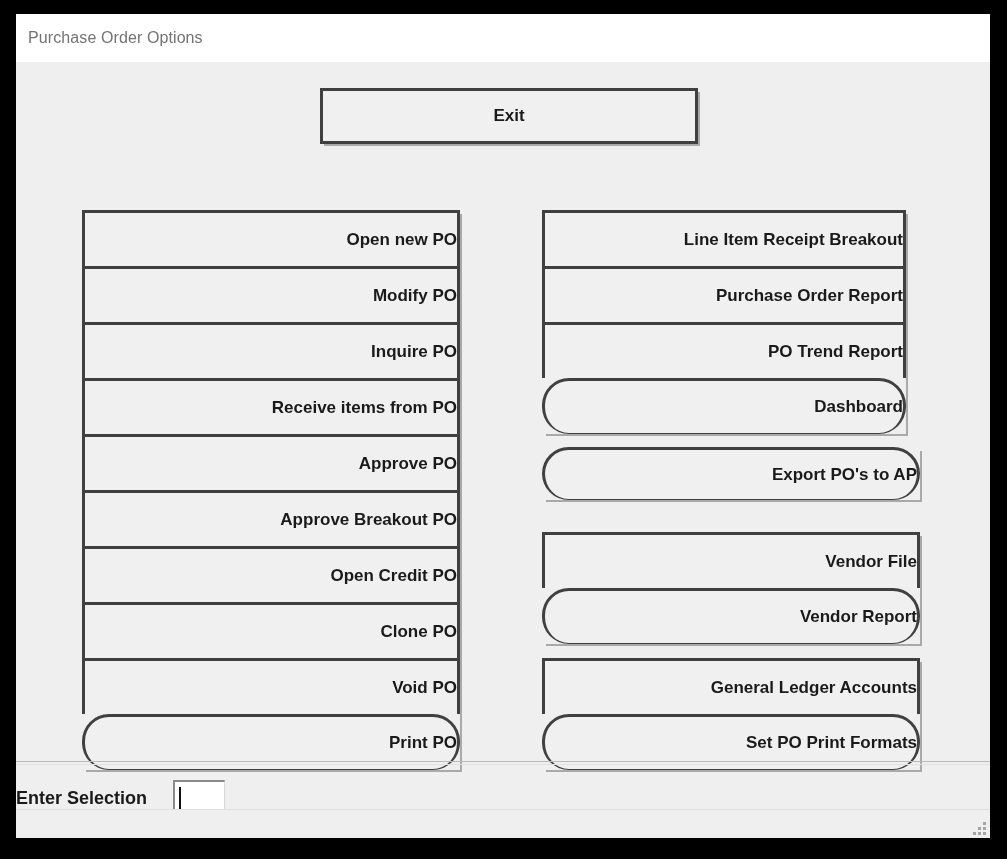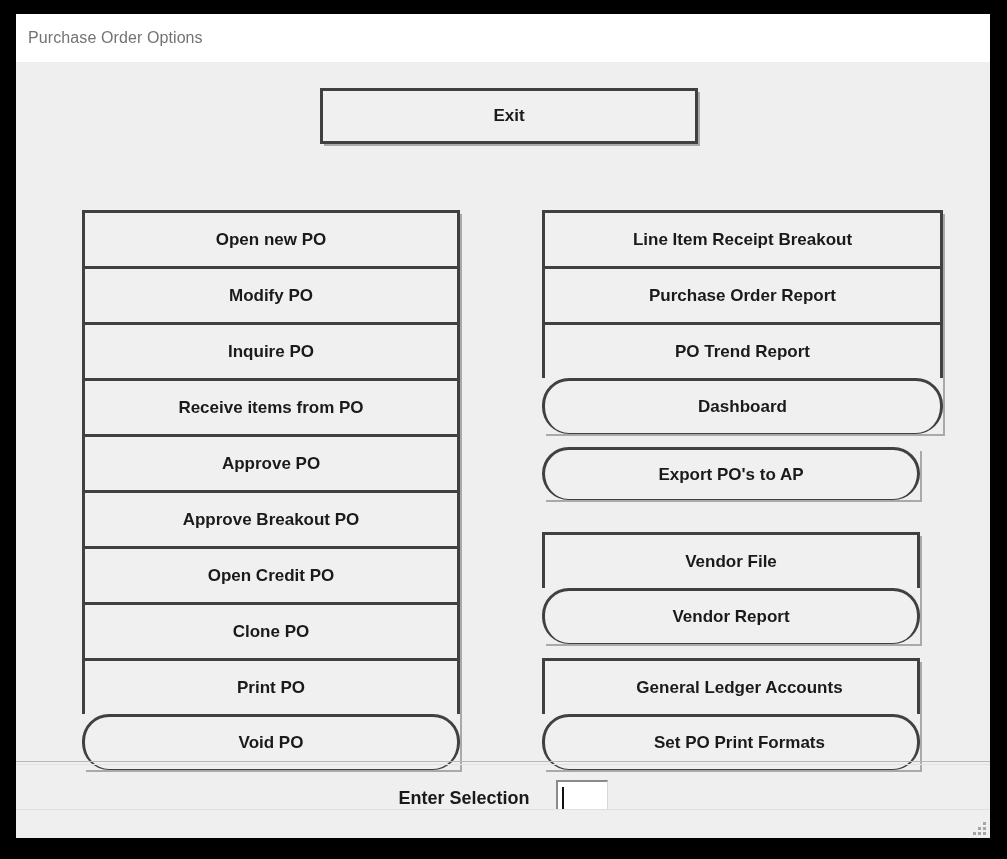--- a/index.html
+++ b/index.html
@@ -79,20 +79,21 @@
   }
 
   
   .btn-group {
     position: absolute;
     box-shadow: 3px 3px 0 -1px #a9a9a9;
   }
   .btn-group .btn {
     width: 100%;
     border-bottom-width: 0;
+    justify-content: flex-end;
   }
   .btn-group .btn:last-child {
     border-bottom-width: 1px;
     border-radius: 27px;
   }
 
   
   #exit-btn {
     position: absolute;
     left: 304px;
@@ -107,21 +108,21 @@
     left: 66px;
     top: 148px;
     width: 378px;
   }
   #left-group .btn { height: 56px; }
 
   
   #right-group-reports {
     left: 526px;
     top: 148px;
-    width: 401px;
+    width: 364px;
   }
   #right-group-reports .btn { height: 56px; }
 
   #right-group-export {
     left: 526px;
     top: 385px;
     width: 378px;
   }
   #right-group-export .btn { height: 53px; }
 
@@ -152,21 +153,20 @@
 
   
   #footer-row {
     position: absolute;
     left: 0;
     right: 0;
     top: 710px;
     height: 52px;
     display: flex;
     align-items: center;
-    justify-content: center;
   }
   #footer-row .field-label {
     font-size: 18px;
     font-weight: bold;
     color: #1a1a1a;
     margin-right: 26px;
     user-select: none;
   }
   #selection-input {
     width: 52px;
@@ -263,24 +263,24 @@
         <div class="btn">
           <span>Approve Breakout PO</span>
         </div>
         <div class="btn">
           <span>Open Credit PO</span>
         </div>
         <div class="btn">
           <span>Clone PO</span>
         </div>
         <div class="btn">
+          <span>Void PO</span>
+        </div>
+        <div class="btn">
           <span>Print PO</span>
-        </div>
-        <div class="btn">
-          <span>Void PO</span>
         </div>
       </div>
 
       <div id="right-group-reports" class="btn-group">
 
         <div class="btn">
           <span>Line Item Receipt Breakout</span>
         </div>
         <div class="btn">
           <span>Purchase Order Report</span>

